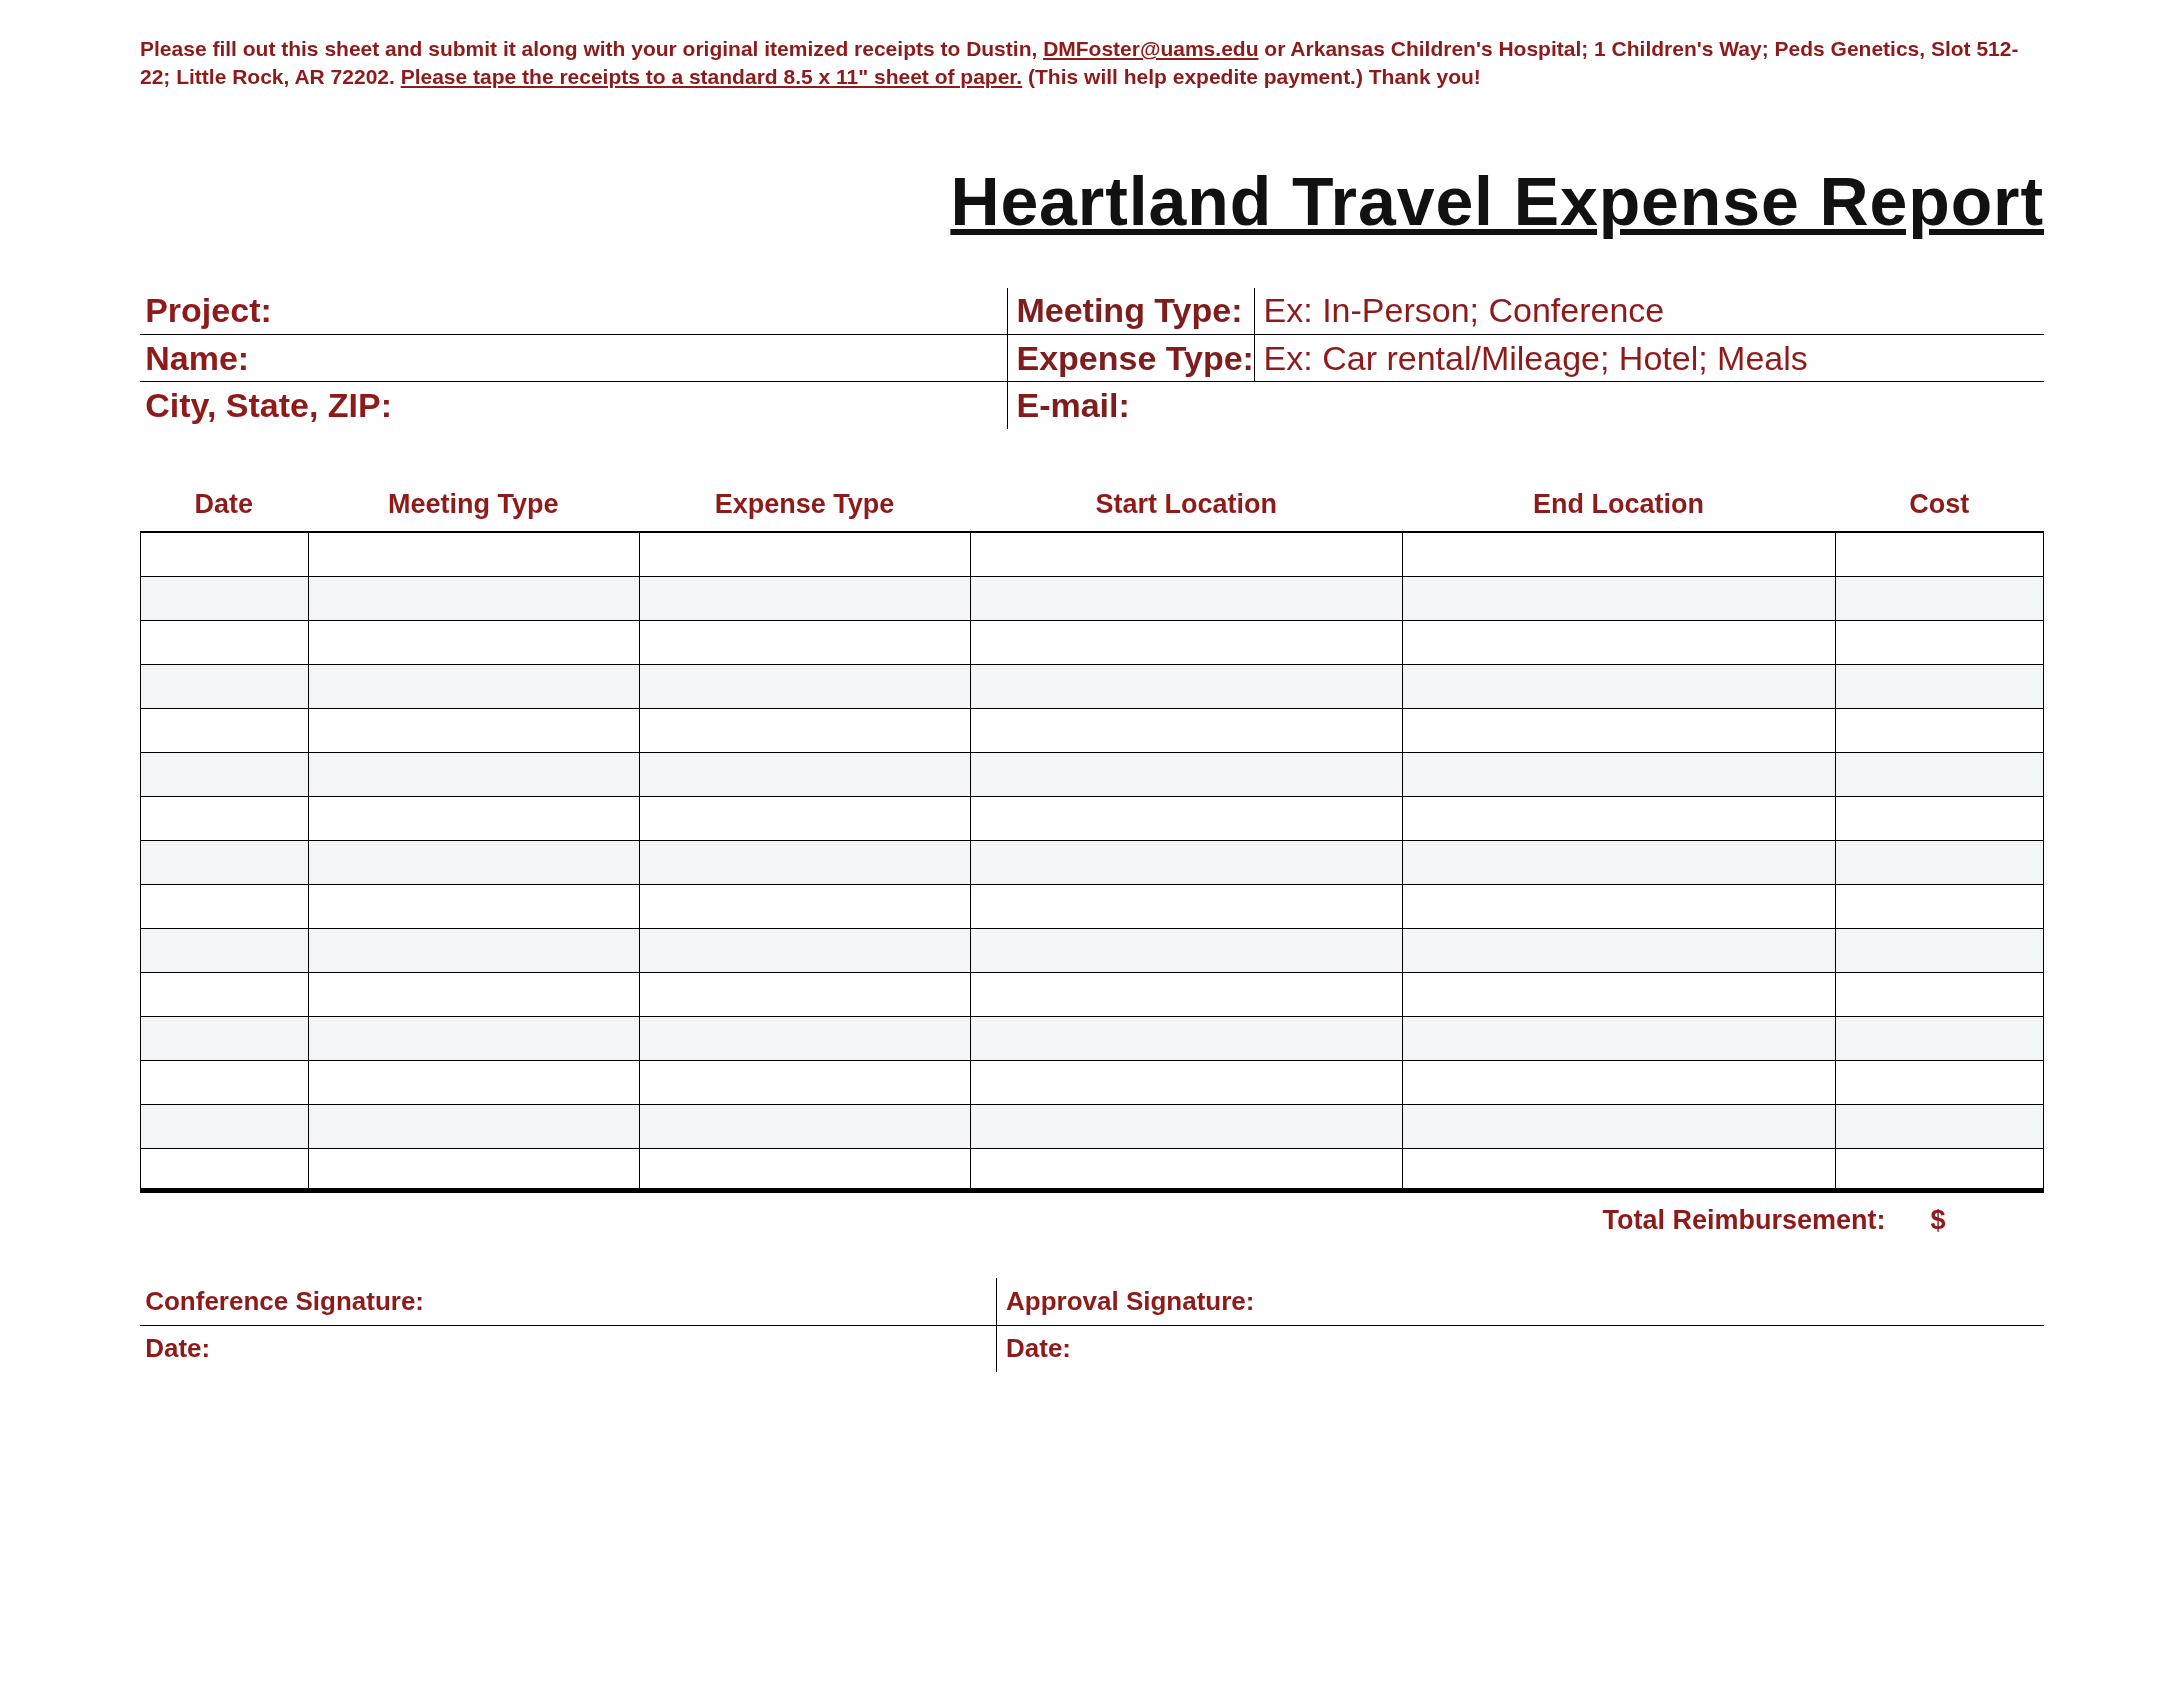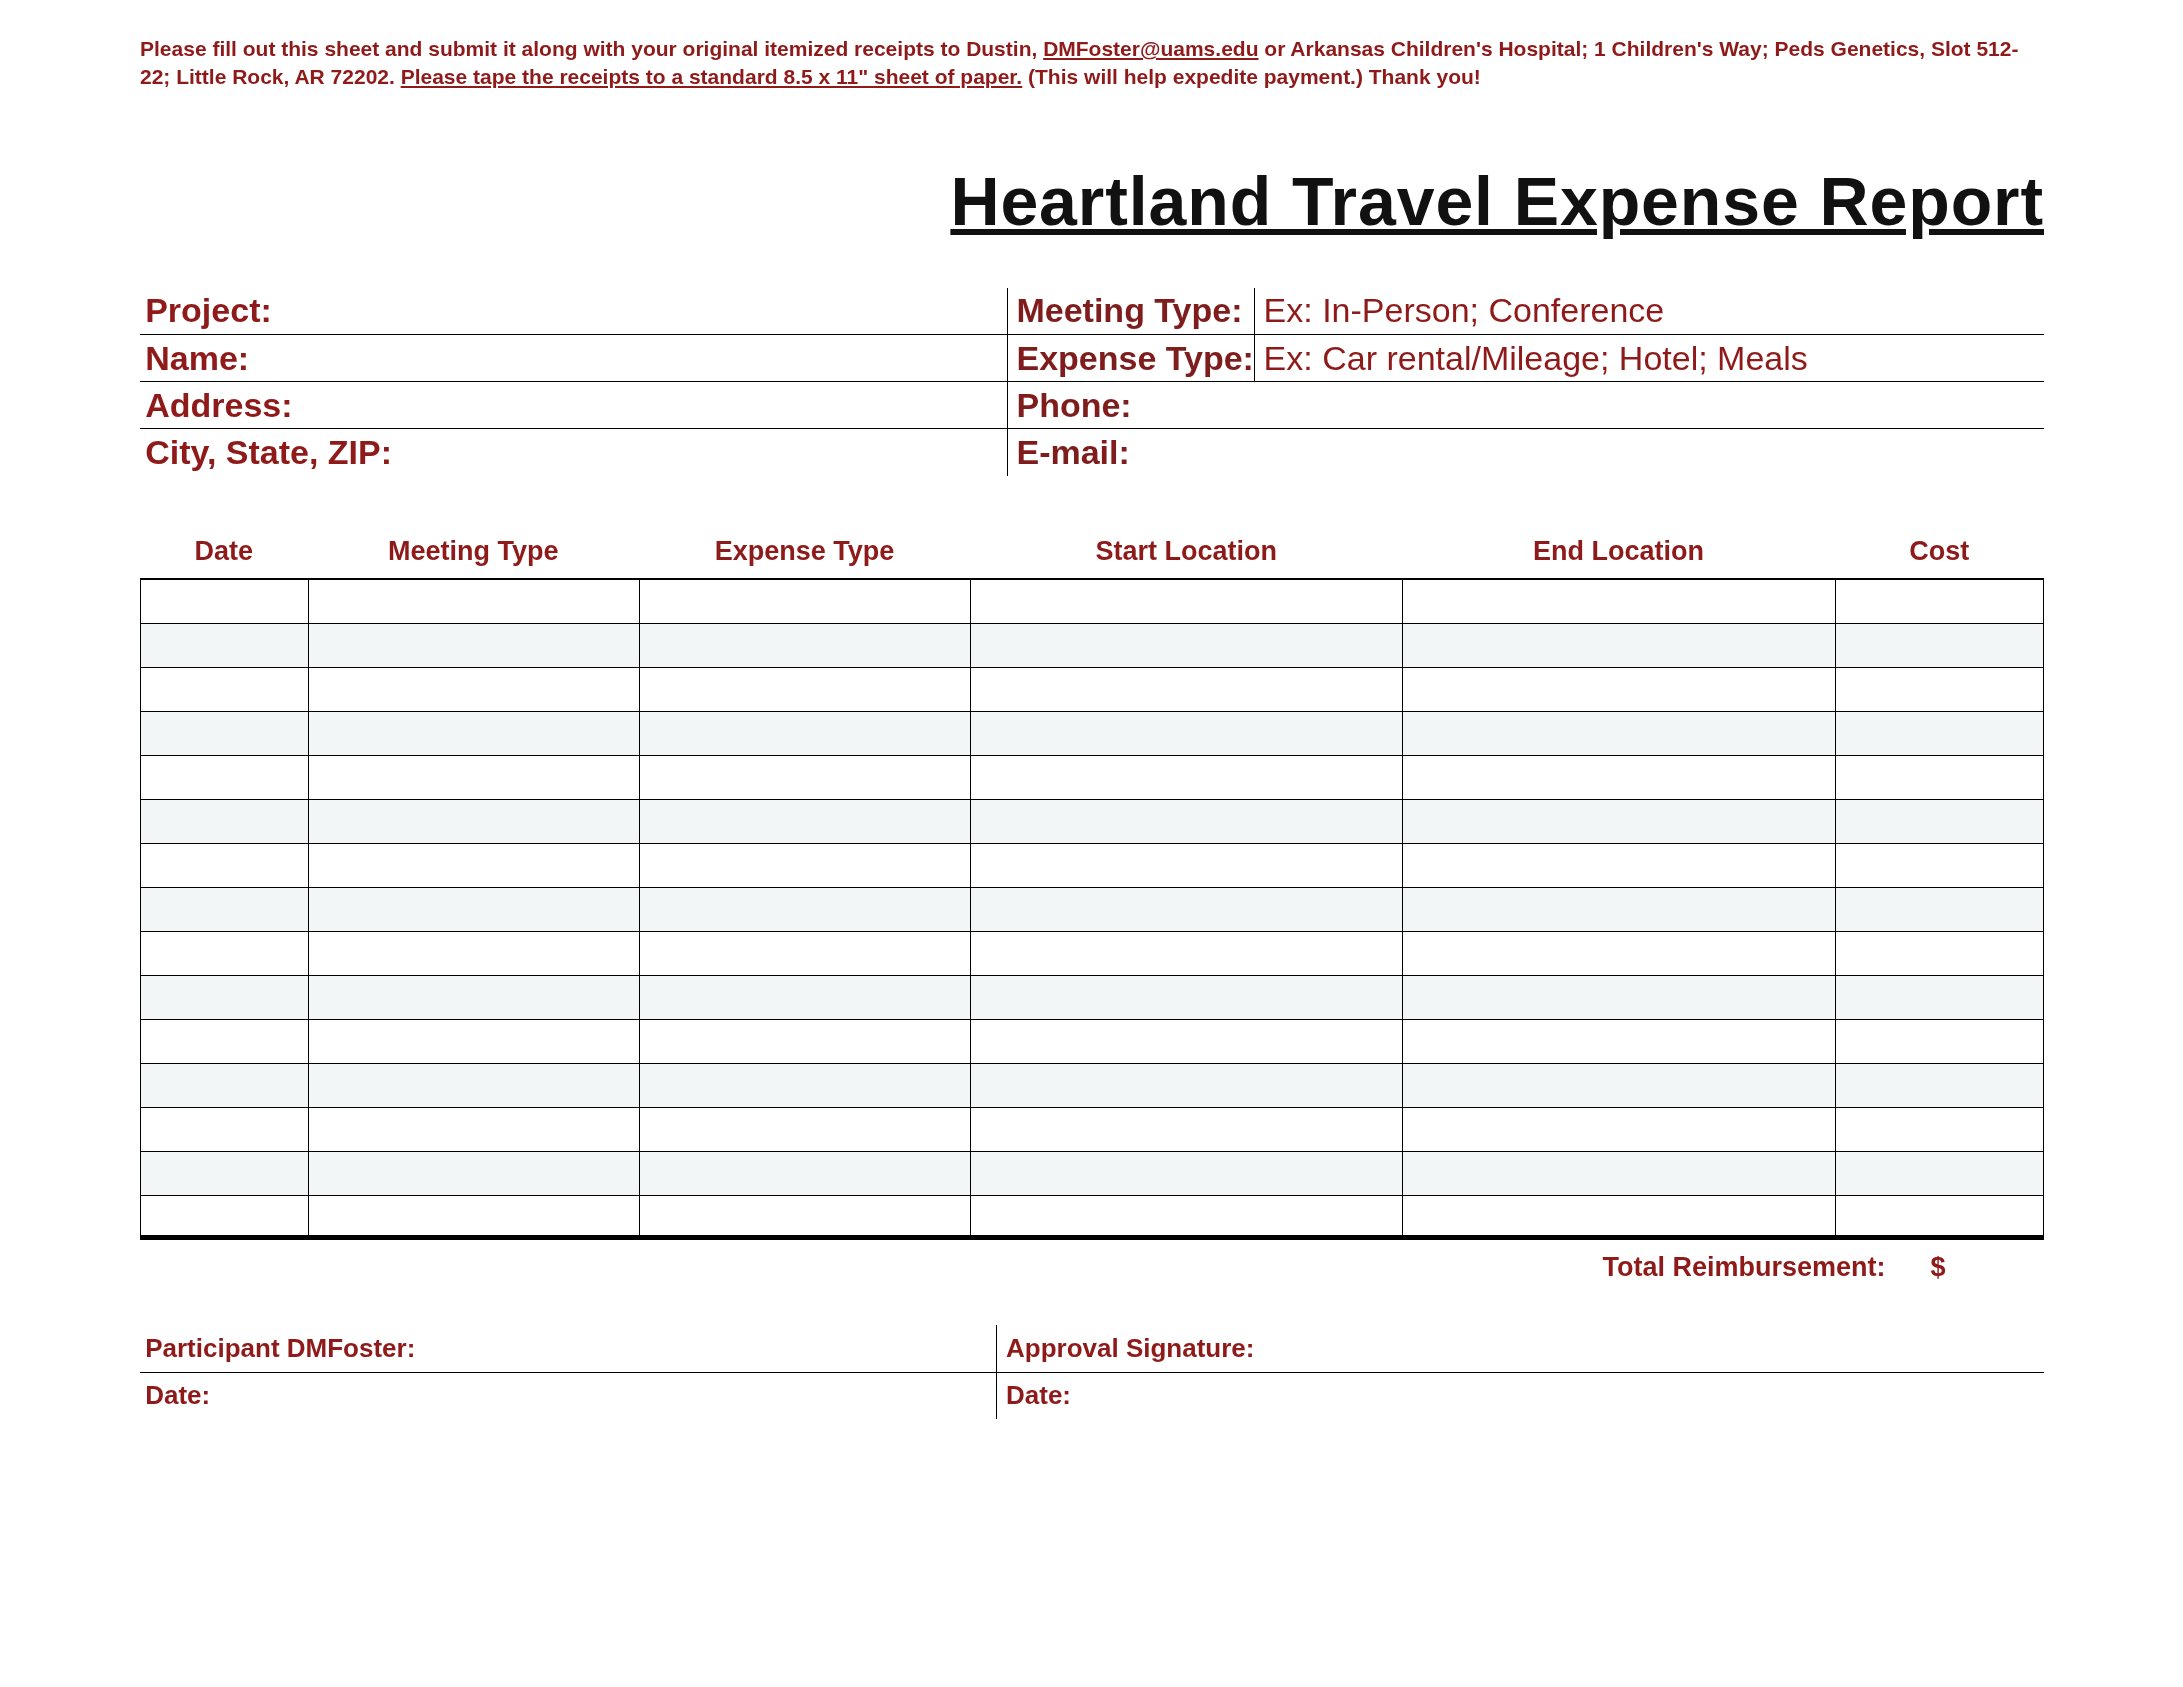--- a/index.html
+++ b/index.html
@@ -169,26 +169,20 @@
       <td class="label-right">Meeting Type:</td>
       <td class="val">Ex: In-Person; Conference</td>
     </tr>
     <tr>
       <td class="label">Name:</td>
       <td class="blank-left"></td>
       <td class="label-right">Expense Type:</td>
       <td class="val">Ex: Car rental/Mileage; Hotel; Meals</td>
     </tr>
     <tr>
-      <td class="label">Address:</td>
-      <td class="blank-left"></td>
-      <td class="label-right">Phone:</td>
-      <td class="blank-right"></td>
-    </tr>
-    <tr>
       <td class="label">City, State, ZIP:</td>
       <td class="blank-left"></td>
       <td class="label-right">E-mail:</td>
       <td class="blank-right"></td>
     </tr>
   </tbody>
     </table>
 
   <div class="grid-wrap">
     <div class="grid-header">
@@ -328,21 +322,21 @@
     </div>
   </div>
 
   <table class="sig-table">
     <colgroup>
       <col style="width:45%">
       <col style="width:55%">
     </colgroup>
     <tbody>
         <tr>
-      <td class="slabel">Participant DMFoster:</td>
+      <td class="slabel">Conference Signature:</td>
       <td class="slabel-right">Approval Signature:</td>
     </tr>
     <tr>
       <td class="slabel">Date:</td>
       <td class="slabel-right">Date:</td>
     </tr>
   </tbody>
     </table>
 
 </div>

